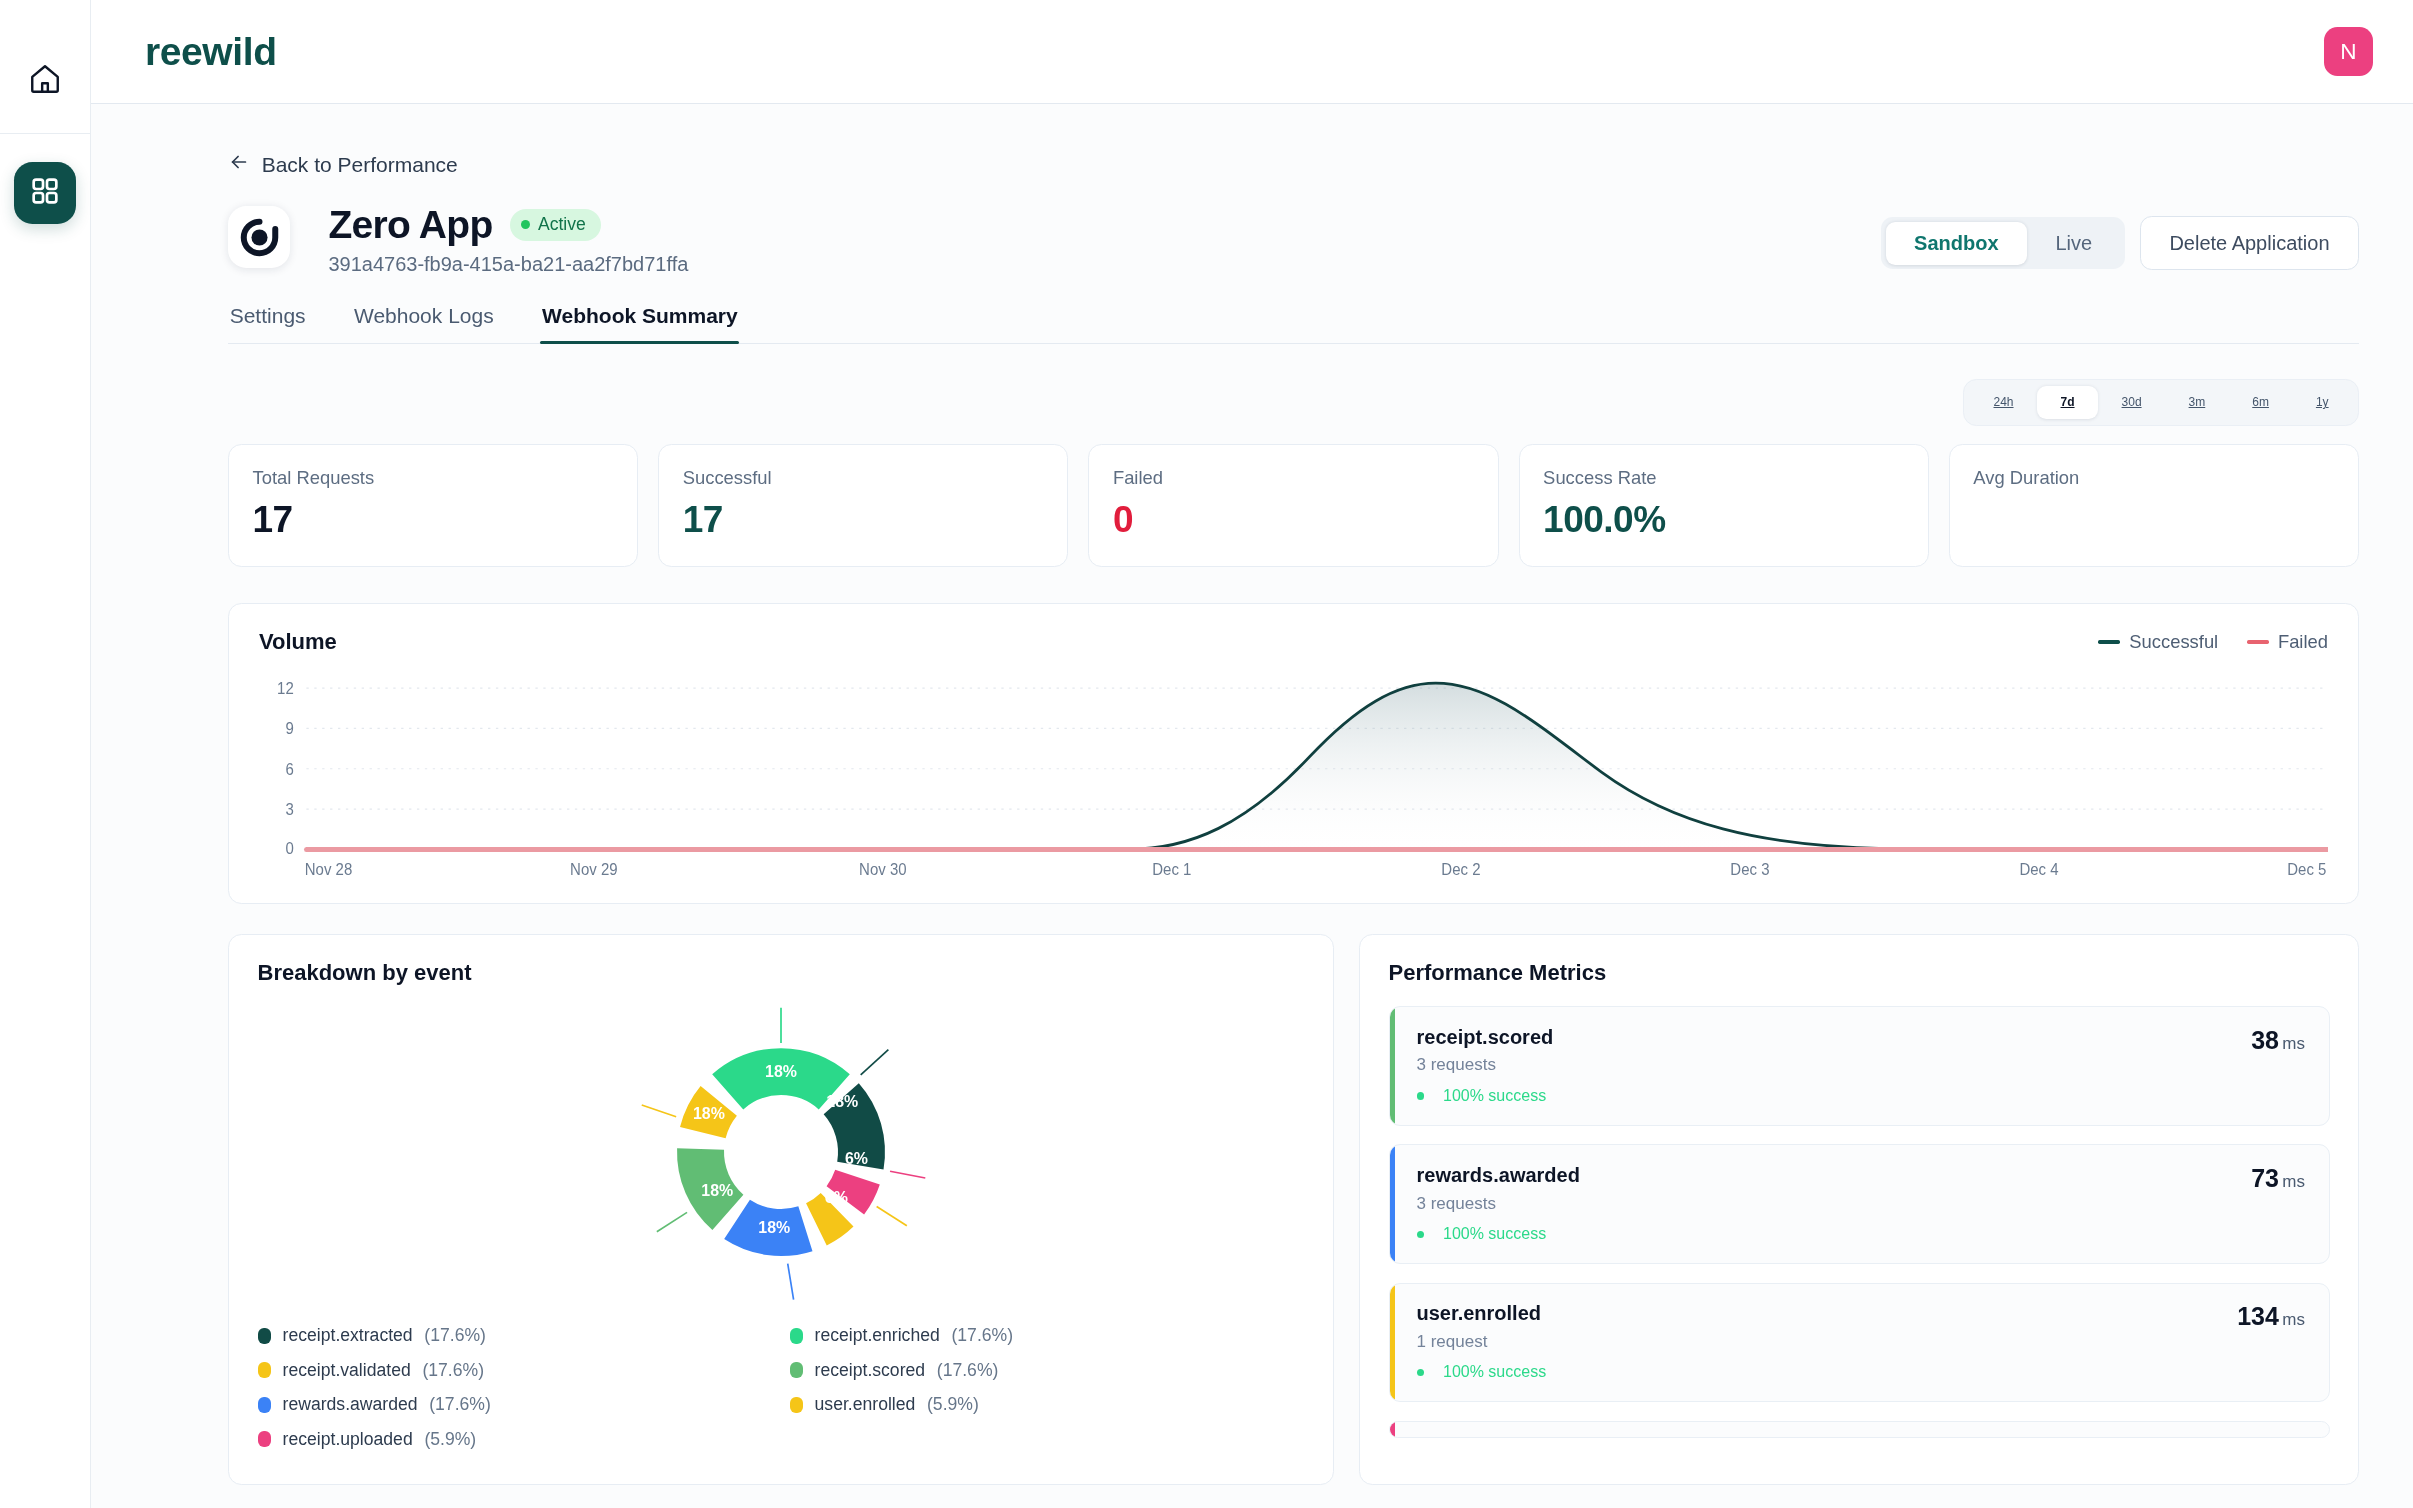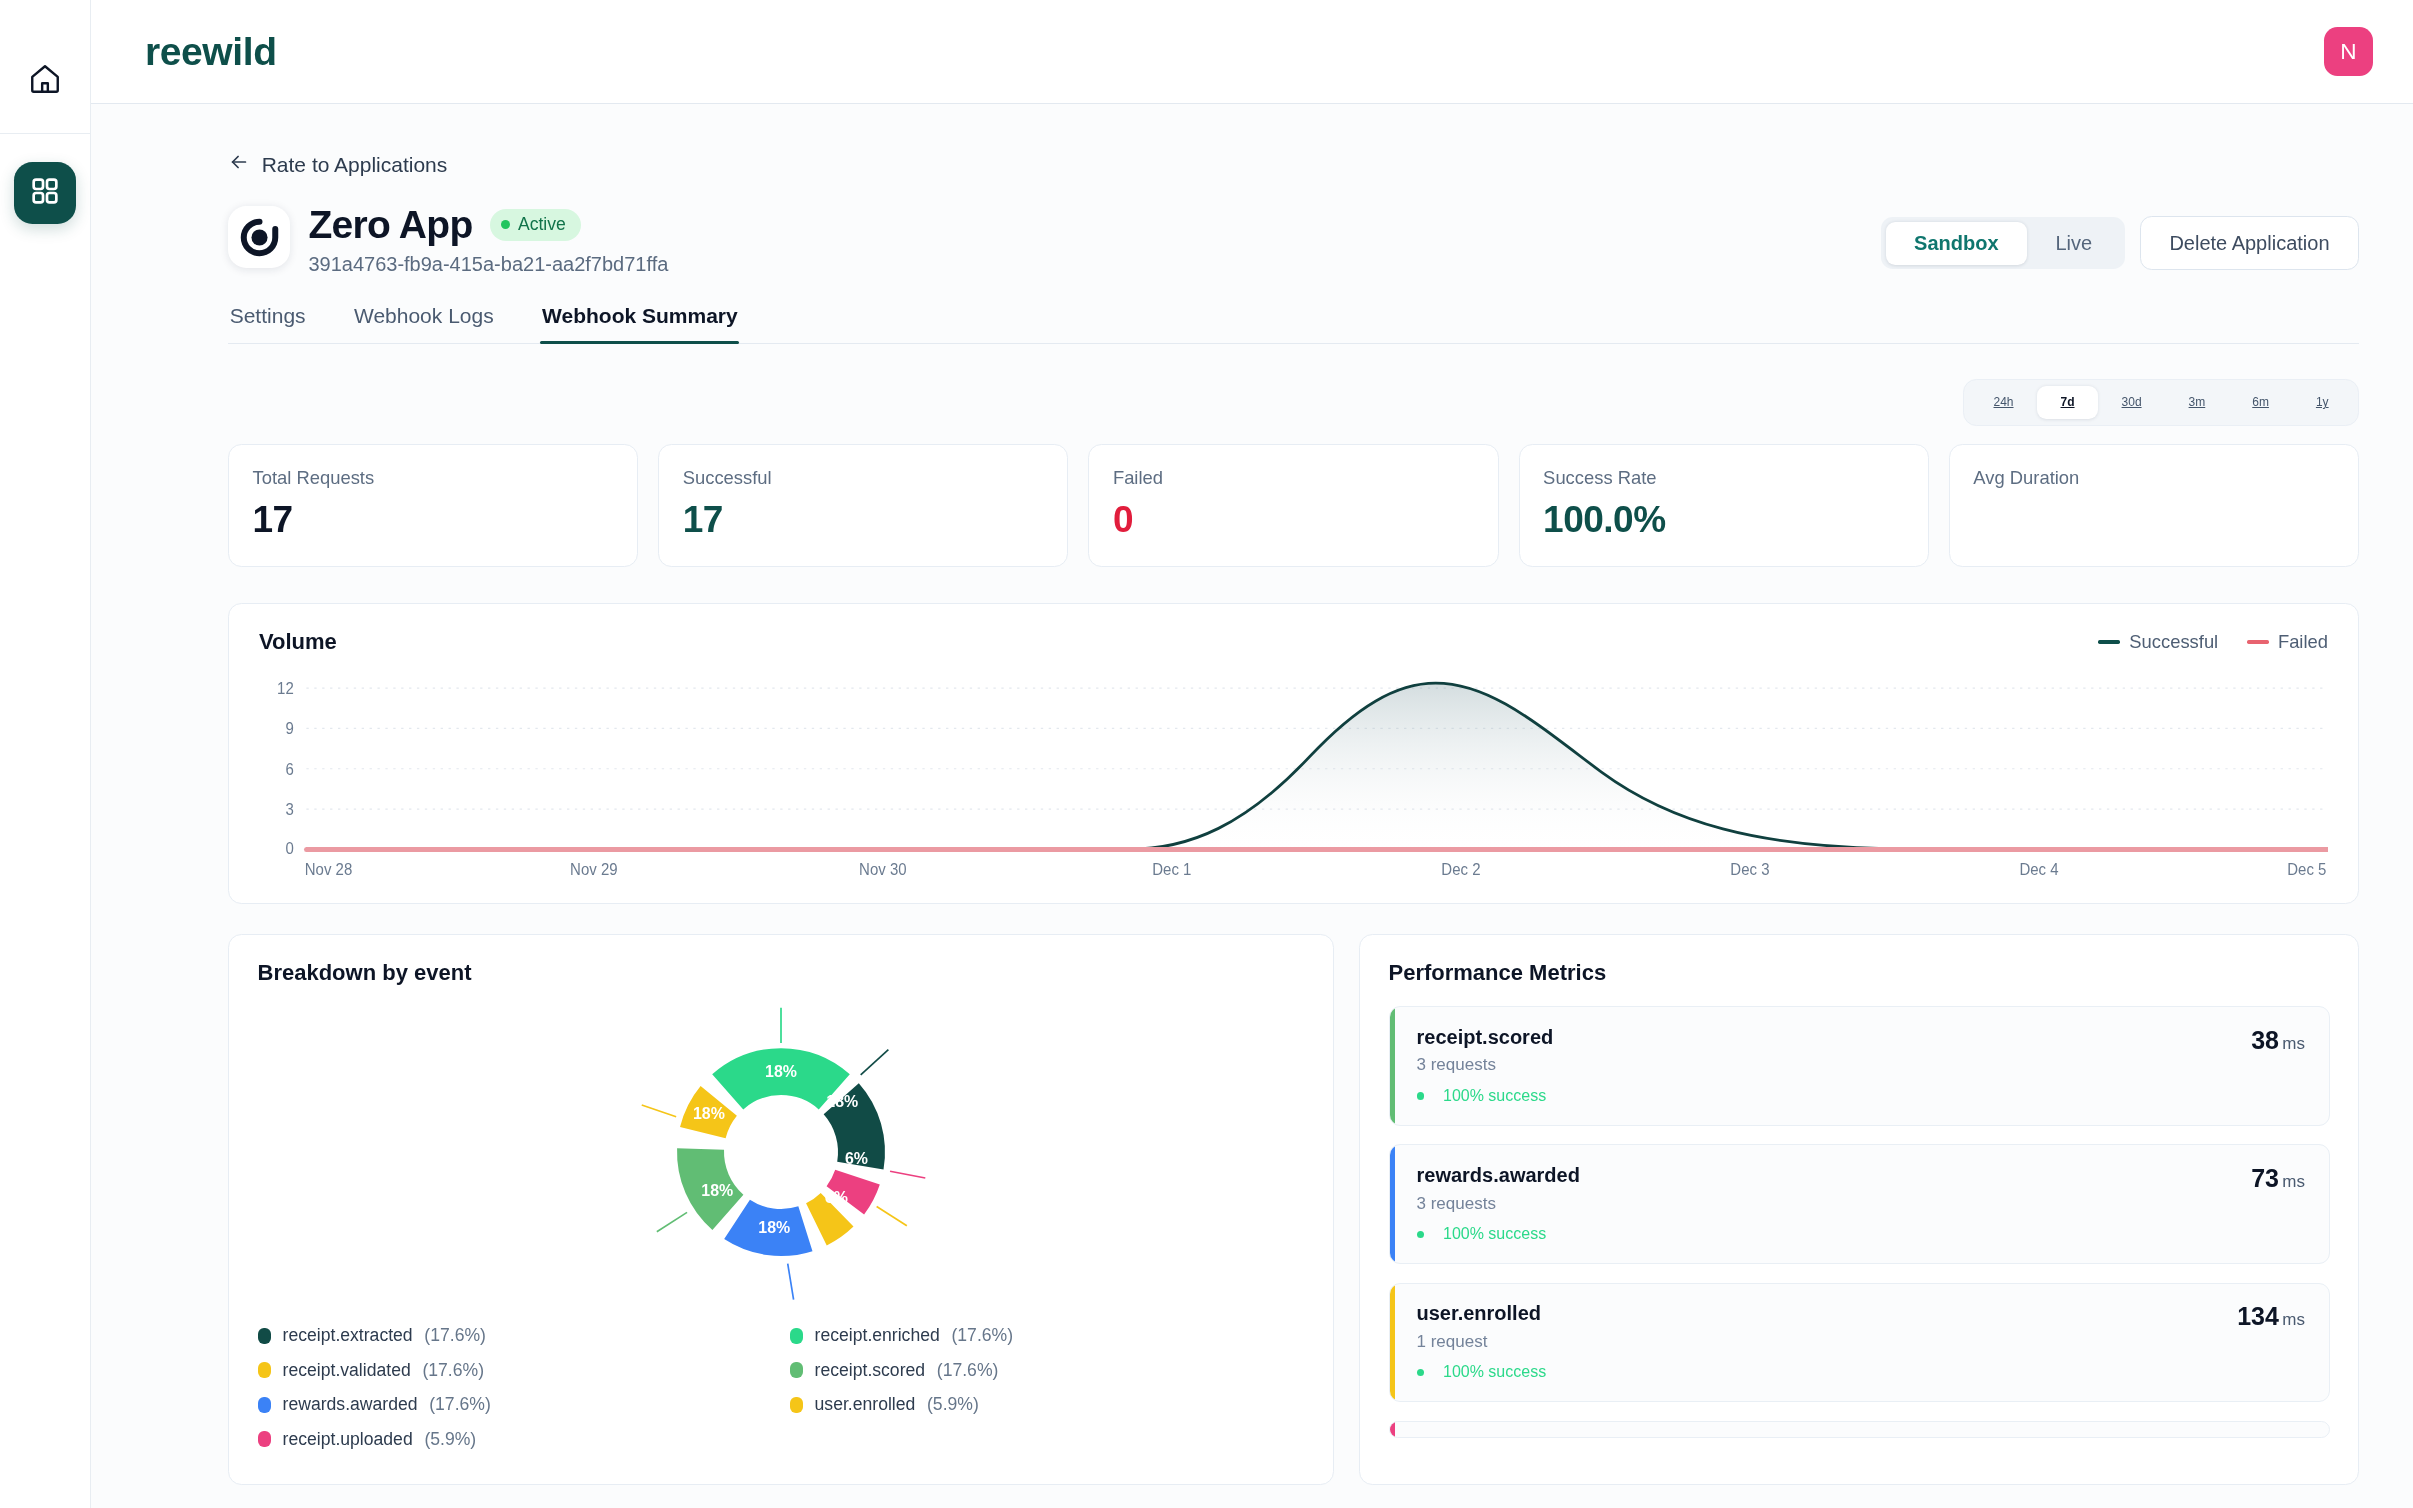--- a/index.html
+++ b/index.html
@@ -67,21 +67,21 @@
     display: flex; flex-direction: column;
   }
   .content { padding: 47px 54px 0 137px; flex: 1; }
 
   .backlink {
     display: inline-flex; align-items: center; gap: 11.7px;
     color: #2d3b4e; font-size: 21px; cursor: pointer;
     margin-bottom: 25px;
   }
 
-  .apphead { display: flex; align-items: flex-start; }
+  .apphead { display: flex; align-items: flex-start; gap: 20px; }
   .applogo {
     width: 62px; height: 62px; border-radius: 18.4px;
     background: #ffffff; box-shadow: 0 1.7px 8.4px rgba(16,30,60,.10);
     display: flex; align-items: center; justify-content: center;
     margin-right: 18.4px; margin-top: 3.4px;
   }
   .apptitle-wrap { display: flex; flex-direction: column; }
   .apptitle-row { display: flex; align-items: center; gap: 17px; }
   .apptitle {
     font-size: 39px; font-weight: 700; color: #0d1526;
@@ -249,21 +249,21 @@
     <div class="page">
       <div class="content">
 
         <div class="backlink">
           <span>
             <svg width="22" height="22" viewBox="0 0 24 24" fill="none" stroke="#2d3b4e" stroke-width="1.9" stroke-linecap="round" stroke-linejoin="round">
               <path d="M19 12H5"></path>
                 <path d="M11 18l-6-6 6-6"></path>
             </svg>
           </span>
-          <span>Rate to Applications</span>
+          <span>Back to Performance</span>
         </div>
 
         
         <div class="apphead">
           <div class="applogo">
             <svg width="45" height="45" viewBox="0 0 48 48">
               <path d="M24 4a20 20 0 1 0 20 20v-9a3.2 3.2 0 0 0-6.4 0v9A13.6 13.6 0 1 1 24 10.4 3.2 3.2 0 0 0 24 4z" fill="#0d1526"></path>
               <circle cx="24" cy="24" r="8.6" fill="#0d1526"></circle>
             </svg>
           </div>

